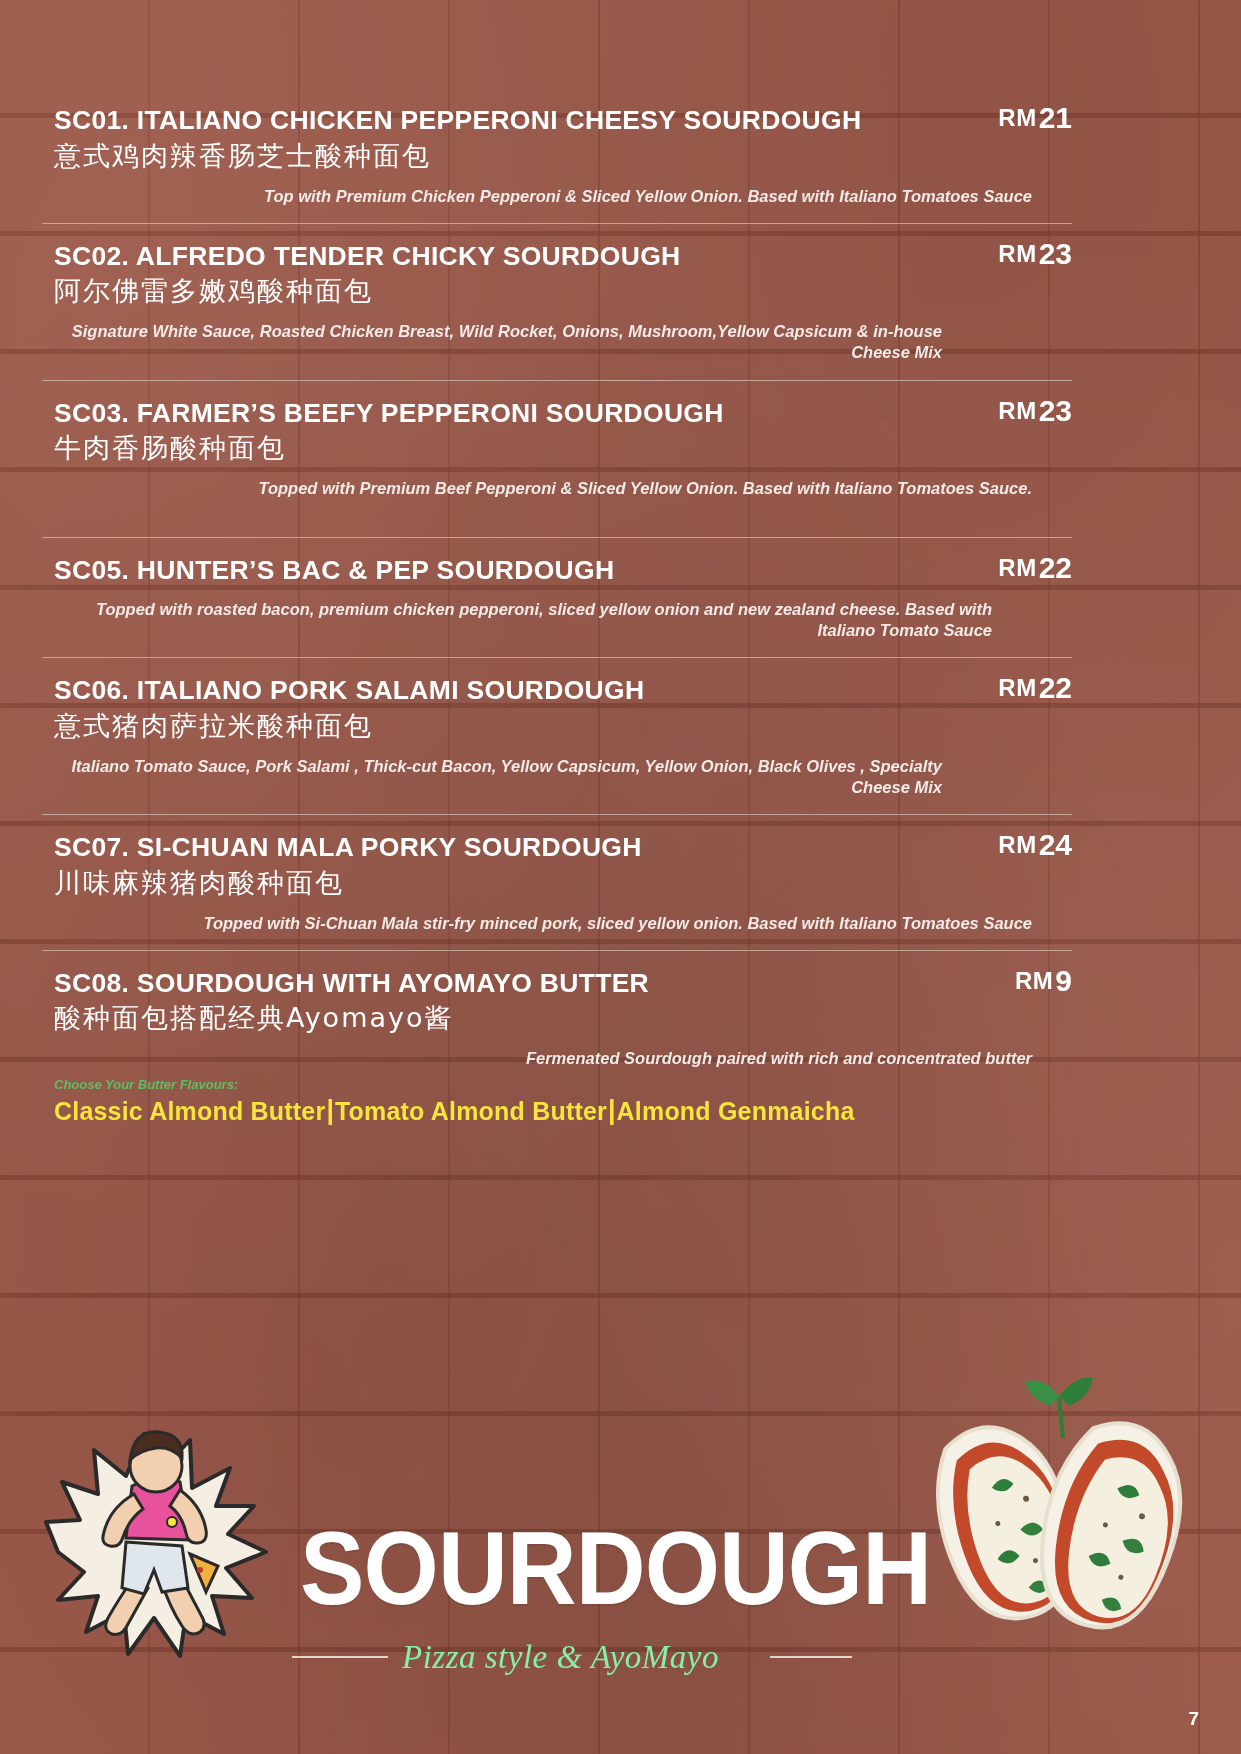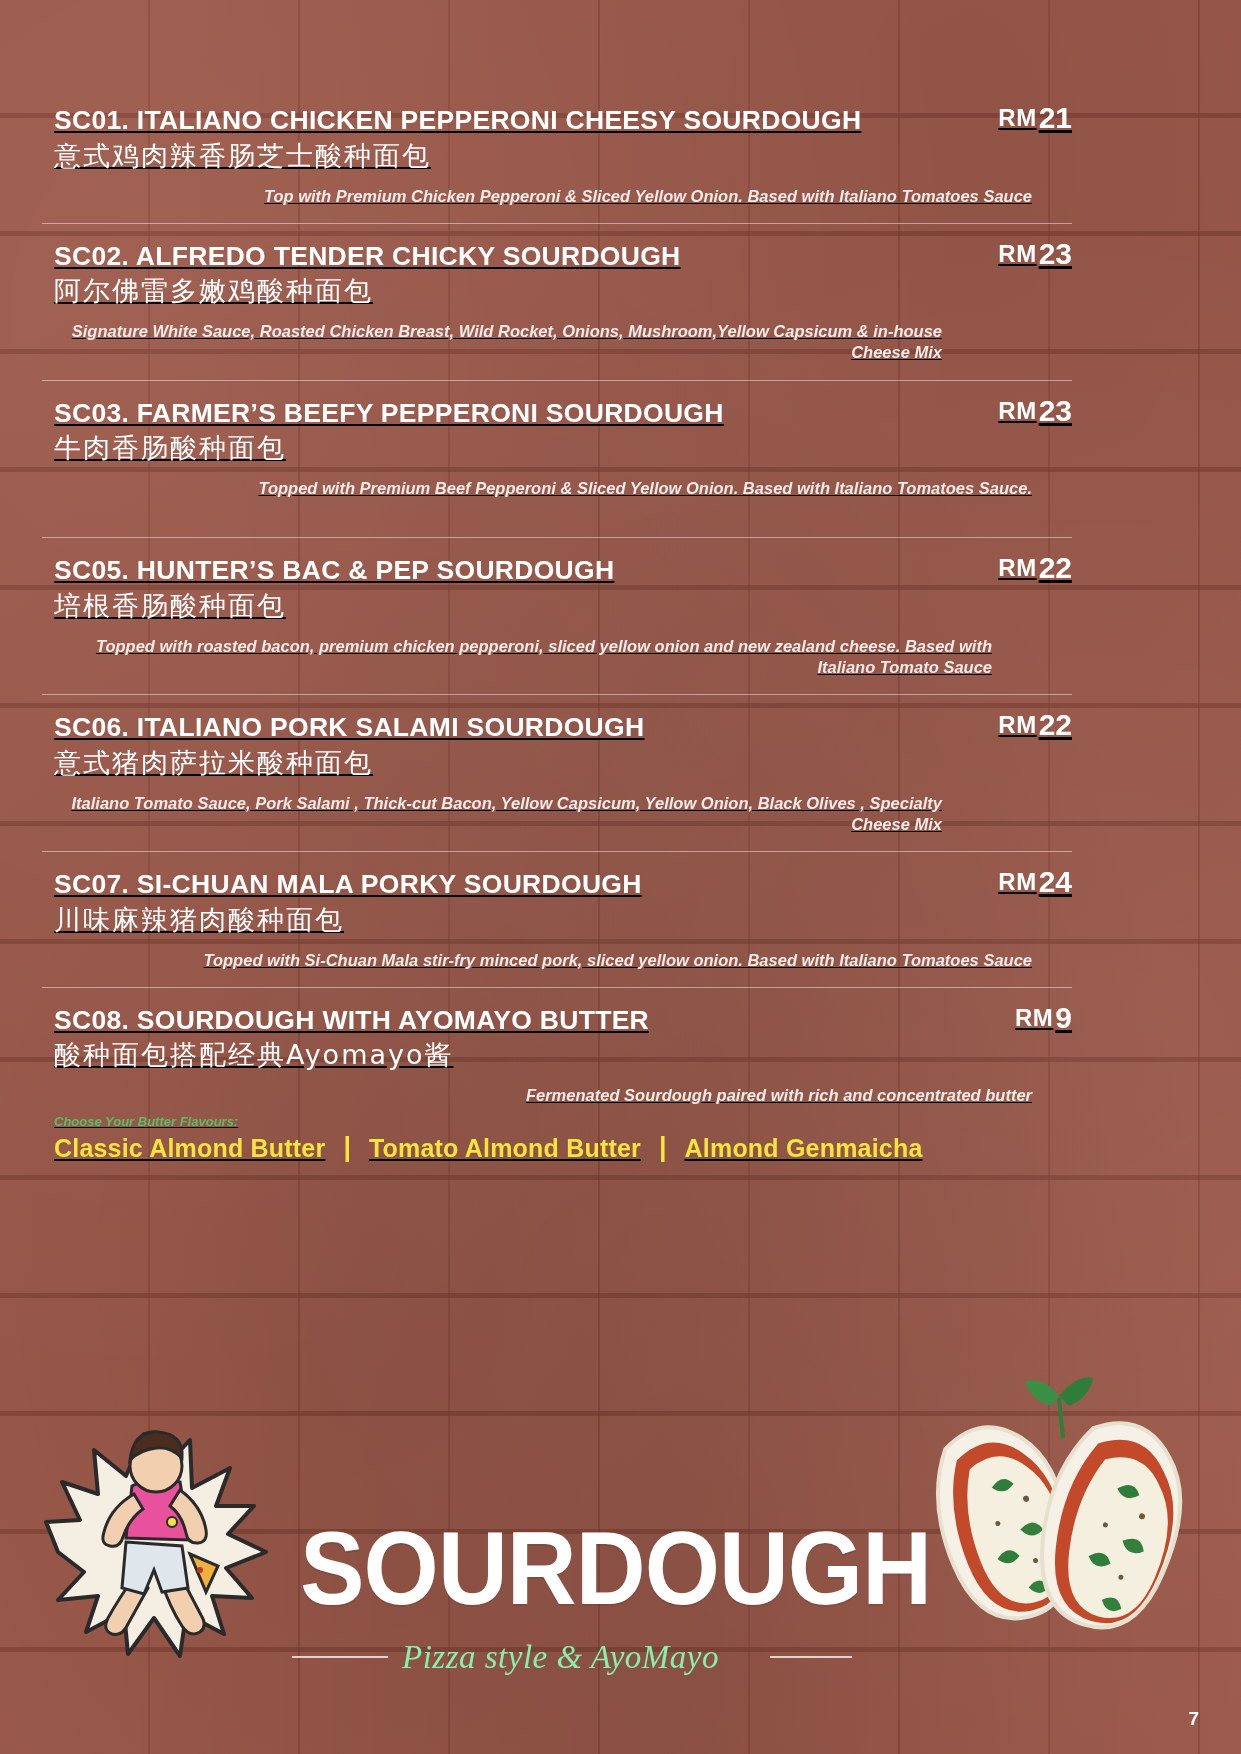--- a/index.html
+++ b/index.html
@@ -47,21 +47,21 @@
 
   .page { position: relative; width: 100%; height: 100%; }
 
   .menu-list {
     position: absolute;
     left: 42px;
     top: 104px;
     width: 1030px;
   }
 
-  .item { position: relative; padding: 0 0 16px 0; text-decoration: underline; }
+  .item { position: relative; padding: 0 0 16px 0; }
   .item + .item { border-top: 1px solid rgba(255,255,255,0.45); padding-top: 16px; }
 
   .row-head {
     display: flex;
     align-items: flex-start;
     justify-content: space-between;
   }
   .name {
     color: #ffffff;
     font-size: 26.5px;
@@ -111,21 +111,21 @@
     font-style: italic;
     font-weight: bold;
     padding-left: 12px;
     margin-top: 8px;
   }
   .flavours {
     display: flex;
     align-items: center;
     padding-left: 12px;
     margin-top: 4px;
-    gap: 18px;
+    gap: 1px;
   }
   .flavour {
     color: #f7e43c;
     font-size: 25px;
     font-weight: bold;
     letter-spacing: .2px;
     white-space: nowrap;
   }
   .sep {
     color: #f7e43c;
@@ -235,21 +235,20 @@
     </div>
 
     <div class="item">
       <div class="row-head">
         <div class="name">SC05. HUNTER’S BAC &amp; PEP SOURDOUGH</div>
         <div class="price">
           <span class="rm">RM</span>
           <span class="amt">22</span>
         </div>
       </div>
-      <div class="cn">培根香肠酸种面包</div>
       <div class="desc" style="max-width:950px">Topped with roasted bacon, premium chicken pepperoni, sliced yellow onion and new zealand cheese. Based with Italiano Tomato Sauce</div>
     </div>
 
     <div class="item">
       <div class="row-head">
         <div class="name">SC06. ITALIANO PORK SALAMI SOURDOUGH</div>
         <div class="price">
           <span class="rm">RM</span>
           <span class="amt">22</span>
         </div>

